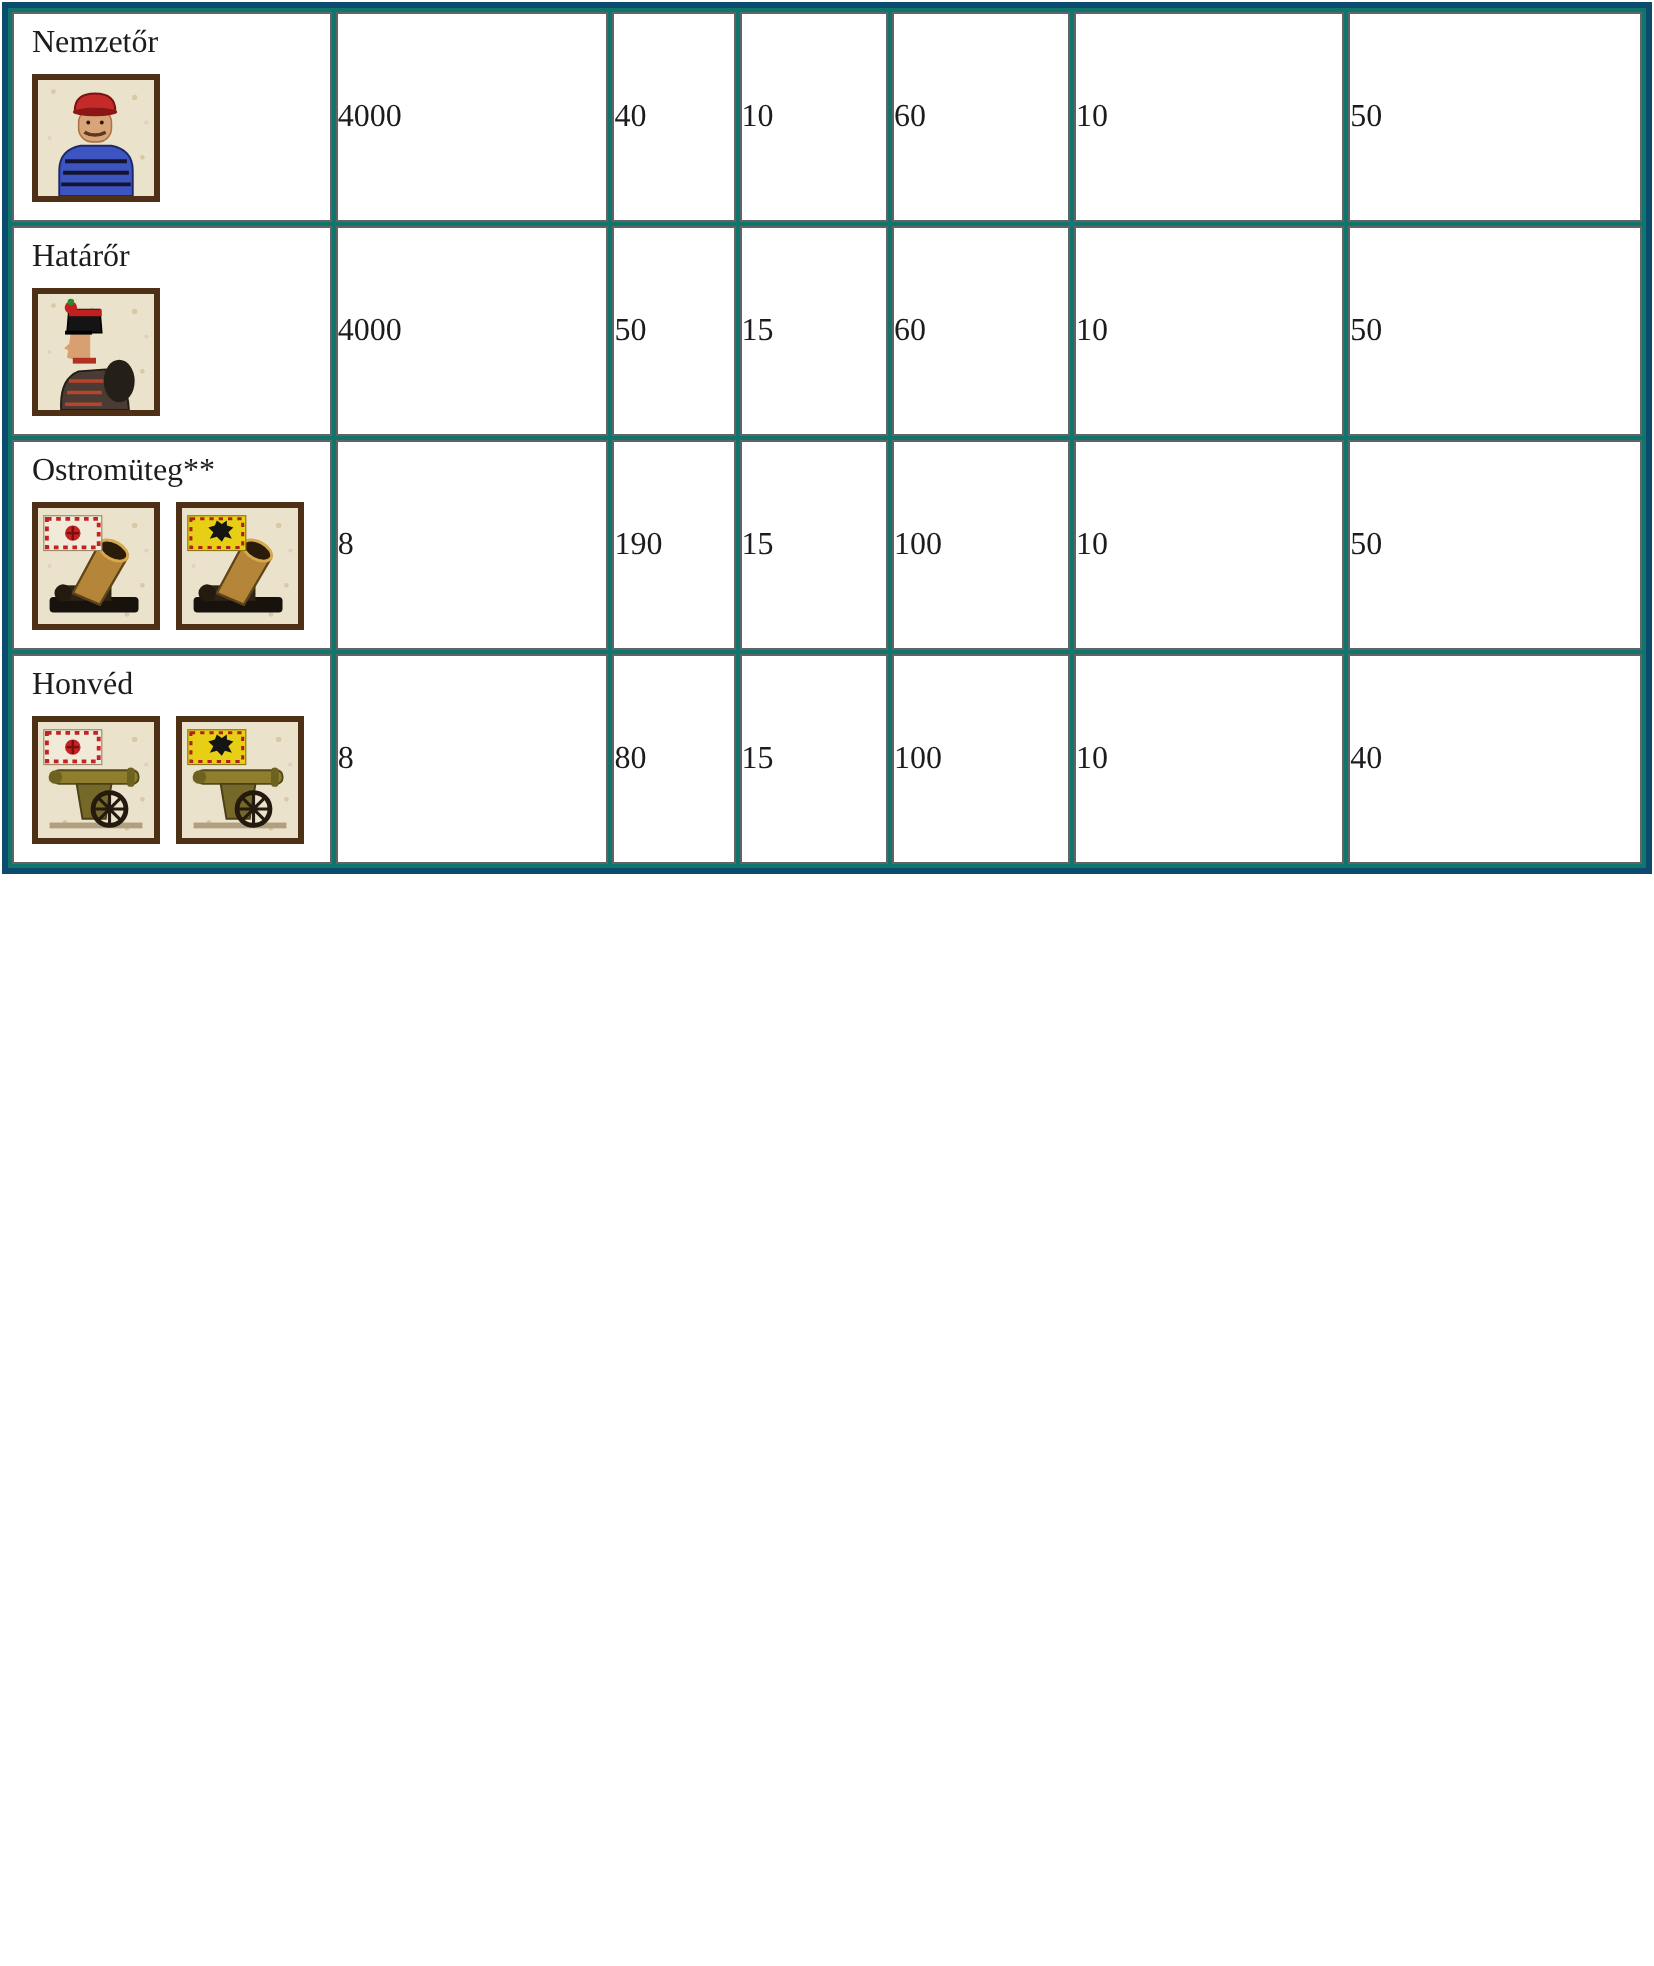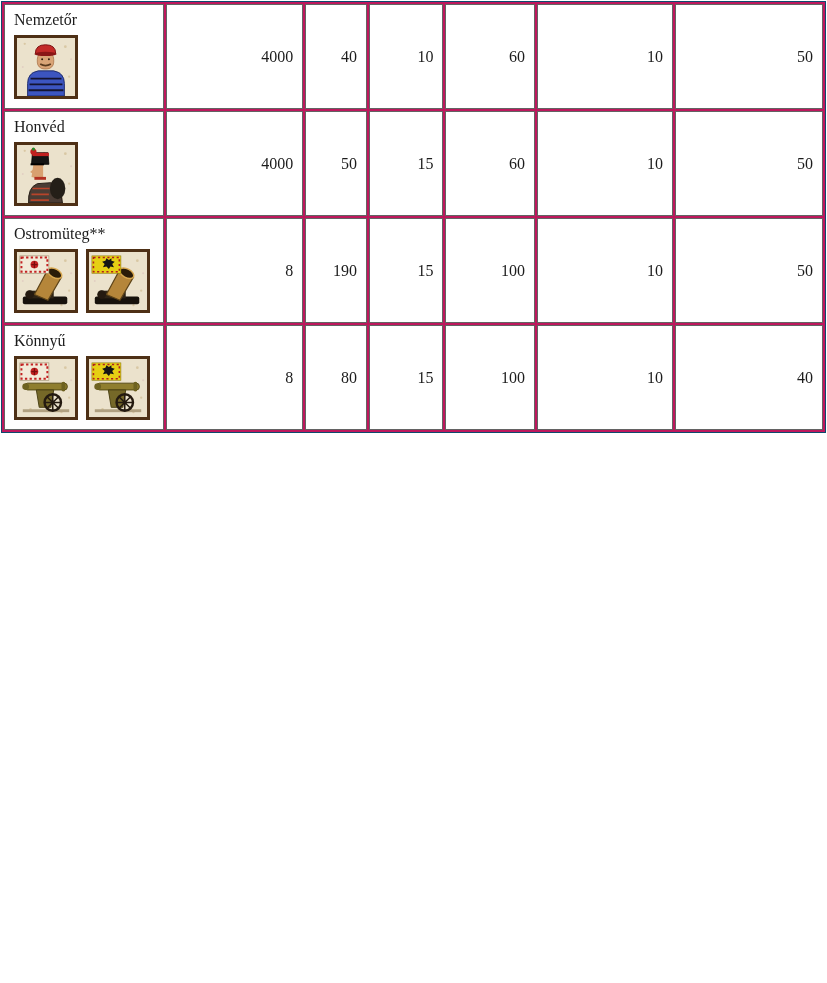--- a/index.html
+++ b/index.html
@@ -1,19 +1,19 @@
 <!DOCTYPE html>
 <html><head>
 <meta charset="utf-8">
 <style>
   html,body{margin:0;padding:0;background:#ffffff}
   .page{padding:1px;font-family:"Liberation Serif", serif;}
-  table.units{border-collapse:separate;border-spacing:2px;border:1px solid #0c4a6e;table-layout:fixed;background:#be185d}
+  table.units{border-collapse:separate;border-spacing:2px;border:3px solid #0c4a6e;table-layout:fixed;background:#0f766e}
   td{border:1px solid #636363;color:#1c1c1c;background:#ffffff;overflow:hidden}
-  td.num{text-align:right;vertical-align:middle;padding:0 9px 0 0;font-size:16px;height:103px}
+  td.num{text-align:left;vertical-align:middle;padding:0 9px 0 0;font-size:16px;height:103px}
   td.name-cell{vertical-align:top;padding:6px 8px 5px 9px;font-size:16px}
   .unit-name{line-height:1.15;margin-bottom:6px;white-space:nowrap}
   .unit-images{display:flex;gap:8px}
   .unit-img{width:58px;height:58px;border:3px solid #4e3016;background:#ebe2cc;flex:0 0 auto}
   .unit-img svg{display:block;width:100%;height:100%}
 </style>
 </head>
 <body>
 
 <svg width="0" height="0" style="position:absolute" aria-hidden="true">
@@ -184,21 +184,21 @@
         <td class="num">10</td>
         <td class="num">60</td>
         <td class="num">10</td>
         <td class="num">50</td>
       </tr>
 
 
 
       <tr>
         <td class="name-cell">
-          <div class="unit-name">Honvéd</div>
+          <div class="unit-name">Határőr</div>
           <div class="unit-images">
             <div class="unit-img">
               <svg viewBox="0 0 60 60">
                   <use href="#parch"></use>
                   <use href="#s-honved"></use>
                 </svg>
             </div>
           </div>
         </td>
         <td class="num">4000</td>
@@ -234,21 +234,21 @@
         <td class="num">8</td>
         <td class="num">190</td>
         <td class="num">15</td>
         <td class="num">100</td>
         <td class="num">10</td>
         <td class="num">50</td>
       </tr>
 
       <tr>
         <td class="name-cell">
-          <div class="unit-name">Könnyű</div>
+          <div class="unit-name">Honvéd</div>
           <div class="unit-images">
             <div class="unit-img">
               <svg viewBox="0 0 60 60">
                   <use href="#parch"></use>
                   <use href="#gun-fortress"></use>
                   <use href="#flag-hu"></use>
                 </svg>
             </div>
             <div class="unit-img">
               <svg viewBox="0 0 60 60">

